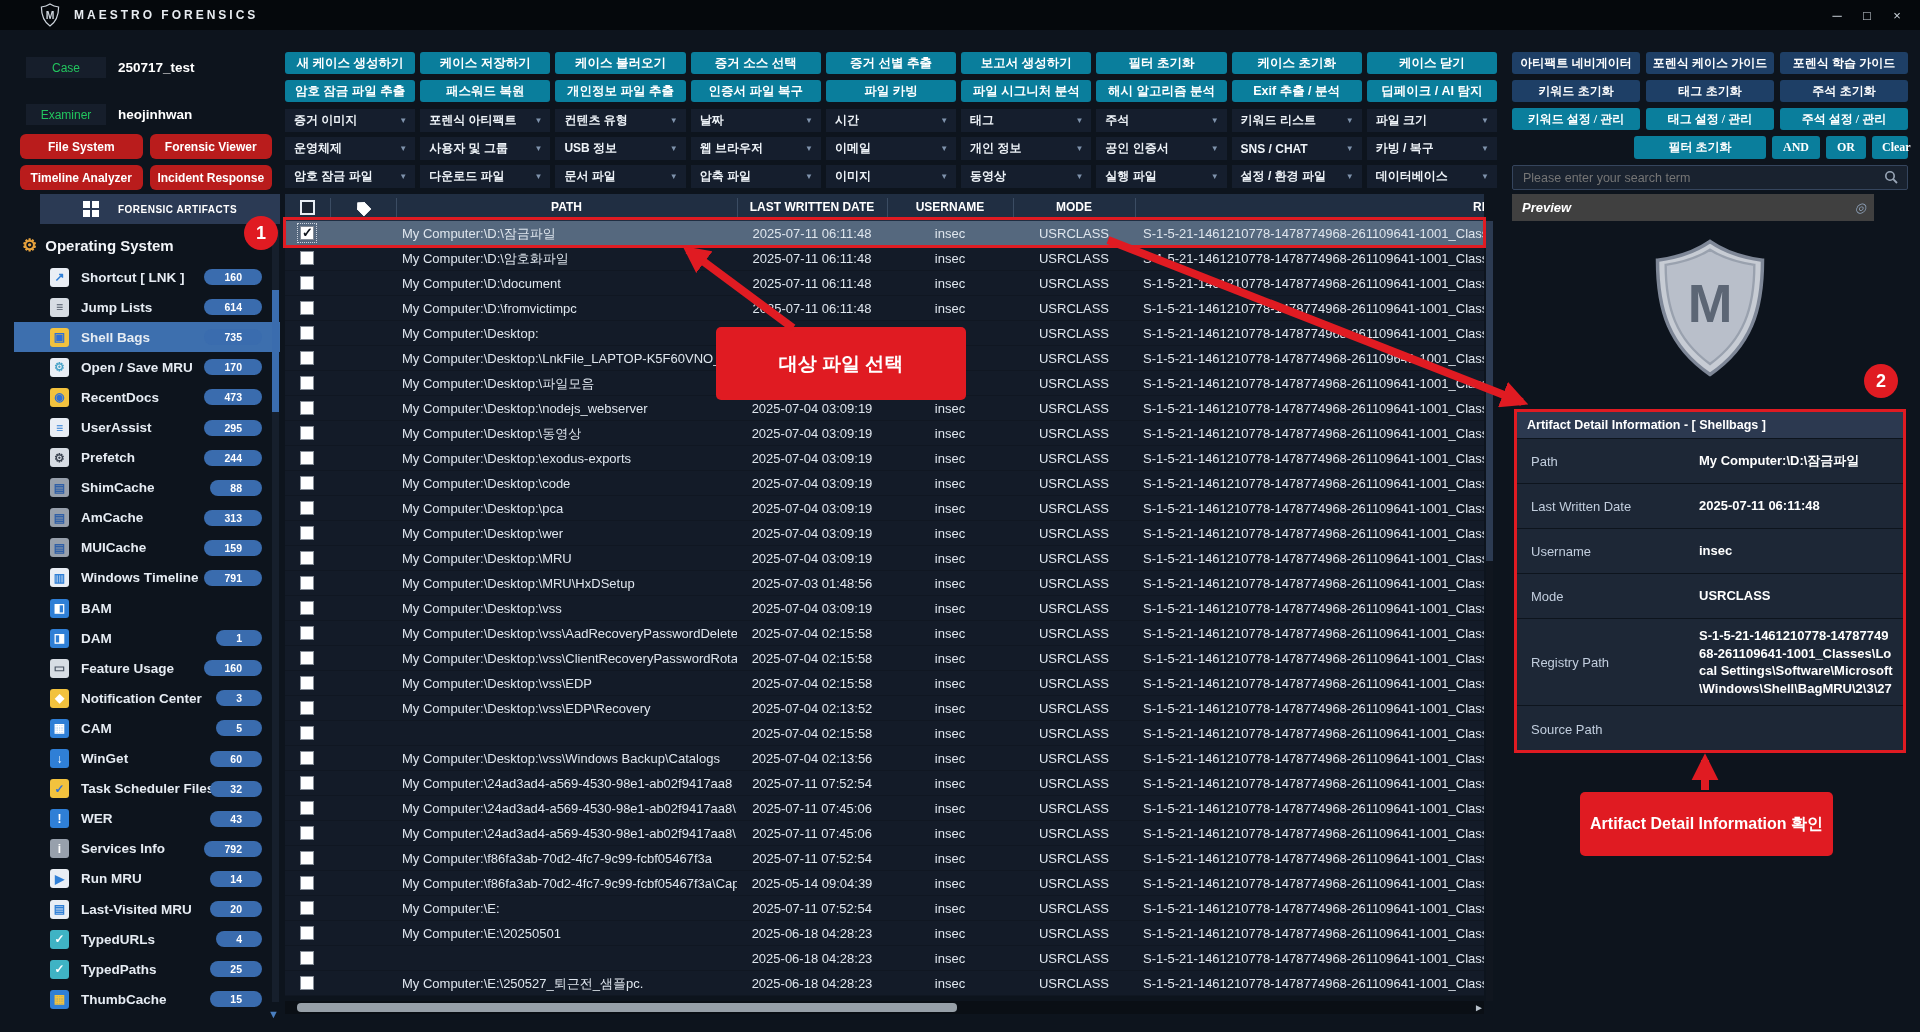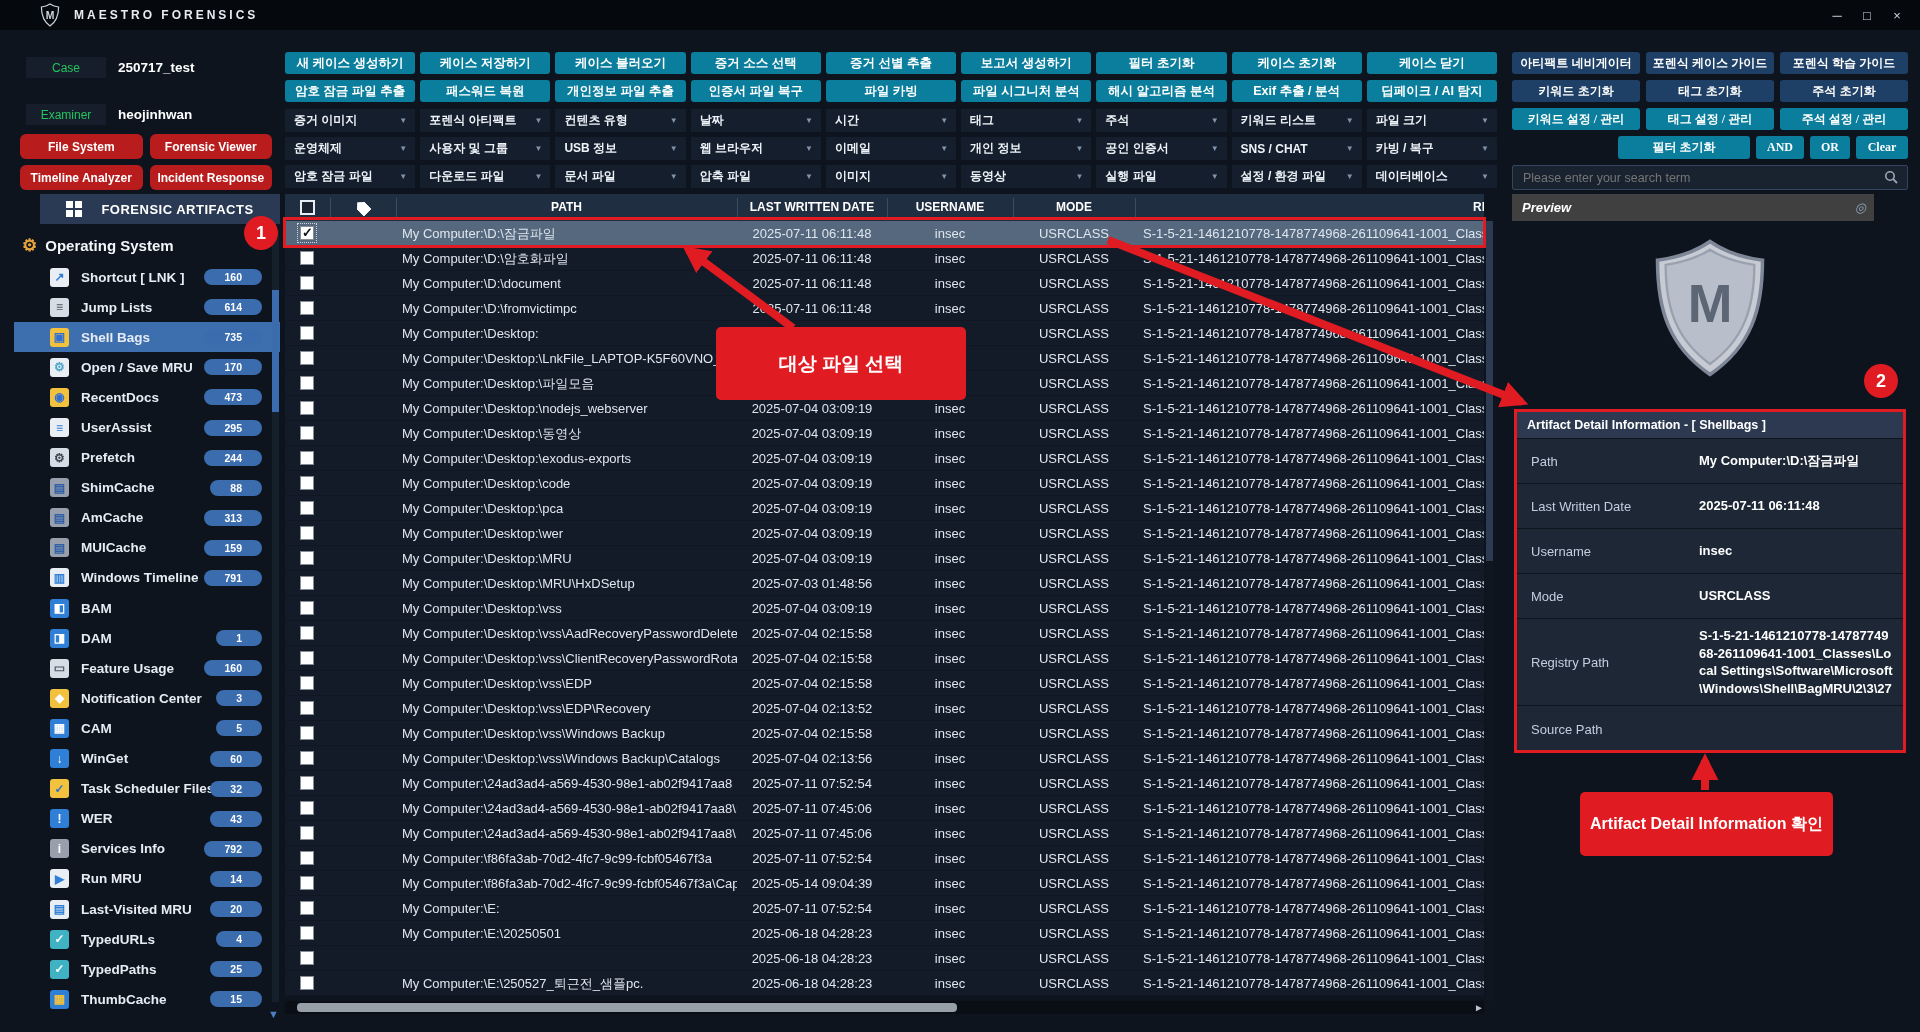--- a/index.html
+++ b/index.html
@@ -14,21 +14,21 @@
   .winbtns { position:absolute; right:8px; top:0; height:30px; display:flex; }
   .wbtn { width:30px; height:30px; color:#cfd6de; font-size:13px; display:flex; align-items:center; justify-content:center; cursor:default; }
 
   
   .sidebar { position:absolute; left:14px; top:40px; width:266px; height:992px; }
   .kv-row { position:absolute; left:12px; display:flex; align-items:center; }
   .kv-label { width:80px; height:21px; background:#161e2b; color:#22c55e; font-size:12px; display:flex; align-items:center; justify-content:center; }
   .kv-value { margin-left:12px; color:#fff; font-size:13.5px; font-weight:bold; }
   .navgrid { position:absolute; left:6px; top:94px; width:252px; display:grid; grid-template-columns:1fr 1fr; gap:6px 7px; }
   .navbtn { height:25px; background:#b91c1c; color:#fff; font-size:12px; font-weight:bold; border:none; border-radius:6px; font-family:inherit; }
-  .fa-header { position:absolute; left:26px; top:154px; right:0; height:30px; background:#2b3a54; display:flex; align-items:center; justify-content:center; gap:19px; color:#fff; font-size:13px; font-weight:bold; letter-spacing:.5px; }
+  .fa-header { position:absolute; left:26px; top:154px; right:0; height:30px; background:#2b3a54; display:flex; align-items:center; justify-content:center; gap:19px; color:#fff; font-size:10px; font-weight:bold; letter-spacing:.5px; }
   .grid-ico { display:inline-grid; grid-template-columns:7px 7px; gap:2px; }
   .grid-ico i { width:7px; height:7px; background:#fff; }
   .tree { position:absolute; left:0; top:188px; right:0; }
   .tree-section { height:34px; display:flex; align-items:center; padding-left:8px; gap:8px; color:#f2f5f9; font-size:15px; font-weight:bold; }
   .gear-glyph { color:#e8a33d; font-size:17px; }
   .titem { height:30.1px; display:flex; align-items:center; padding-left:36px; position:relative; }
   .titem.selected { background:#3d6fae; }
   .ico { width:19px; height:19px; border-radius:3px; display:flex; align-items:center; justify-content:center; font-size:12px; font-weight:bold; flex:none; }
   .tlabel { margin-left:12px; color:#e6ecf3; font-size:13.5px; font-weight:bold; white-space:nowrap; }
   .badge { position:absolute; right:18px; min-width:36px; height:16px; padding:0 20px; background:#3a6cae; border-radius:8px; color:#fff; font-size:10.5px; font-weight:bold; display:flex; align-items:center; justify-content:center; }
@@ -70,21 +70,21 @@
   .h-thumb { position:absolute; left:12px; top:2px; width:660px; height:9px; background:#97a0a8; border-radius:4px; }
   .h-arrow { position:absolute; top:1001px; color:#b9c2cc; font-size:10px; line-height:13px; }
 
   
   .rgrid { position:absolute; left:1512px; width:396px; display:grid; grid-template-columns:repeat(3,1fr); gap:6px; }
   .r1 { top:52px; } .r2 { top:80px; } .r3 { top:108px; }
   .rbtn { height:22px; background:#1e3f66; color:#fff; font-size:12px; font-weight:bold; border:none; border-radius:3px; font-family:inherit; white-space:nowrap; }
   .rbtn.teal { background:#0a7e9c;font-family:Liberation Serif, serif; }
   .logicrow { position:absolute; left:1512px; top:136px; width:396px; height:23px; display:flex; justify-content:flex-end; gap:6px; }
   .logicrow .rbtn { height:23px; padding:0 10px; }
-  .lr-filter { width:132px; } .lr-and { width:48px; } .lr-or { width:40px; } .lr-clear { width:52px; }
+  .lr-filter { width:132px; } .lr-and { width:48px; } .lr-or { width:40px; } .lr-clear { width:36px; }
   .search { position:absolute; left:1512px; top:165px; width:396px; height:25px; background:#19222f; border:1px solid #35455d; border-radius:2px; color:#7e8da0; font-size:12.5px; font-family:inherit; padding:0 30px 0 10px; }
   .search-ico { position:absolute; left:1884px; top:170px; }
   .pv-head { position:absolute; left:1512px; top:194px; width:362px; height:27px; background:#404040; color:#fff; font-size:13px; font-weight:bold; display:flex; align-items:center; padding:0 10px;font-style:italic; }
   .pv-pin { position:absolute; right:8px; color:#8fa3bb; font-size:13px; font-weight:normal; }
   .shield-wrap { position:absolute; left:1650px; top:238px; }
 
   
   .detail { position:absolute; left:1517px; top:412px; width:386px; }
   .d-head { height:26px; background:#2c3950; color:#fff; font-size:12.5px; font-weight:bold; display:flex; align-items:center; padding:0 10px; }
   .drow { position:relative; background:#1d2736; margin-top:1px; display:flex; }
@@ -602,21 +602,20 @@
         <div class="trow">
         <span class="cb"></span>
         <span class="td td-path">My Computer:\Desktop:\vss\EDP\Recovery</span>
         <span class="td td-date">2025-07-04 02:13:52</span>
         <span class="td td-user">insec</span>
         <span class="td td-mode">USRCLASS</span>
         <span class="td td-sid">S-1-5-21-1461210778-1478774968-261109641-1001_Classes\Loca</span>
       </div>
         <div class="trow">
         <span class="cb"></span>
-        <span class="td td-path">My Computer:\Desktop:\vss\Windows Backup</span>
         <span class="td td-date">2025-07-04 02:15:58</span>
         <span class="td td-user">insec</span>
         <span class="td td-mode">USRCLASS</span>
         <span class="td td-sid">S-1-5-21-1461210778-1478774968-261109641-1001_Classes\Loca</span>
       </div>
         <div class="trow">
         <span class="cb"></span>
         <span class="td td-path">My Computer:\Desktop:\vss\Windows Backup\Catalogs</span>
         <span class="td td-date">2025-07-04 02:13:56</span>
         <span class="td td-user">insec</span>

